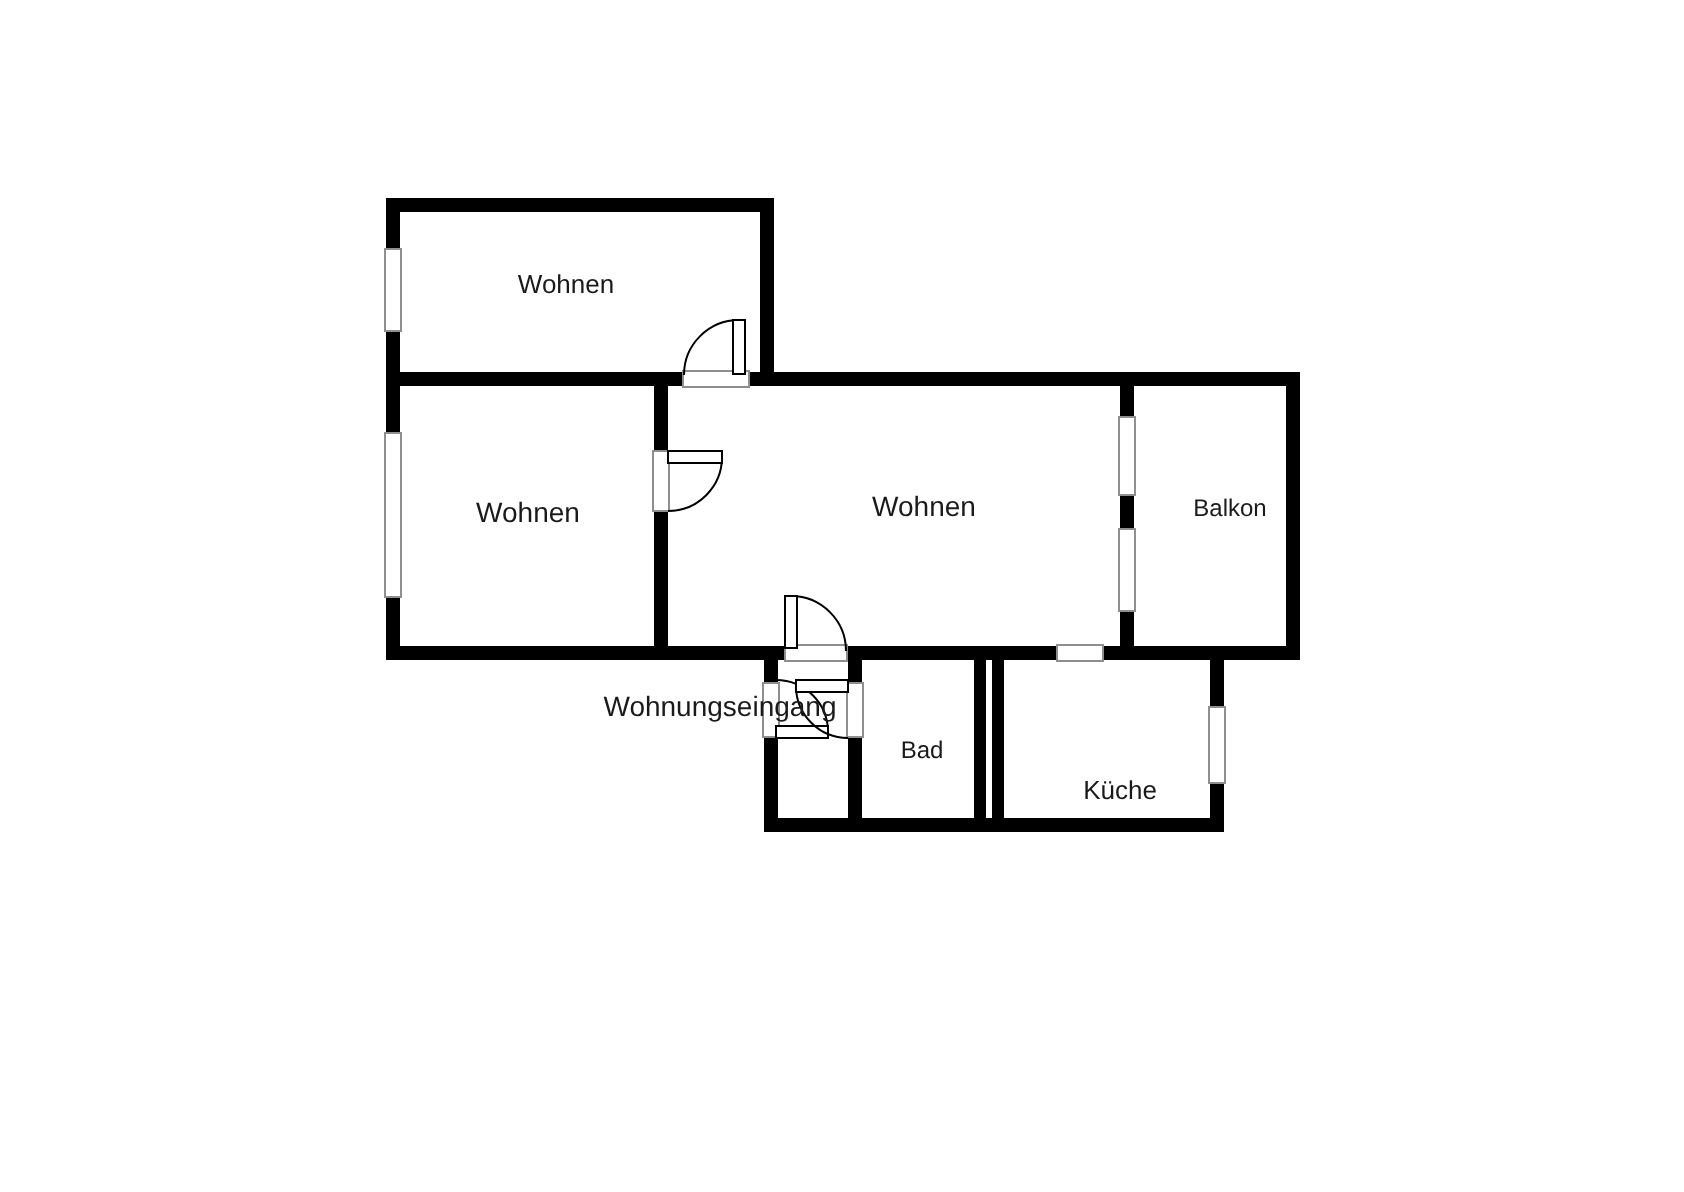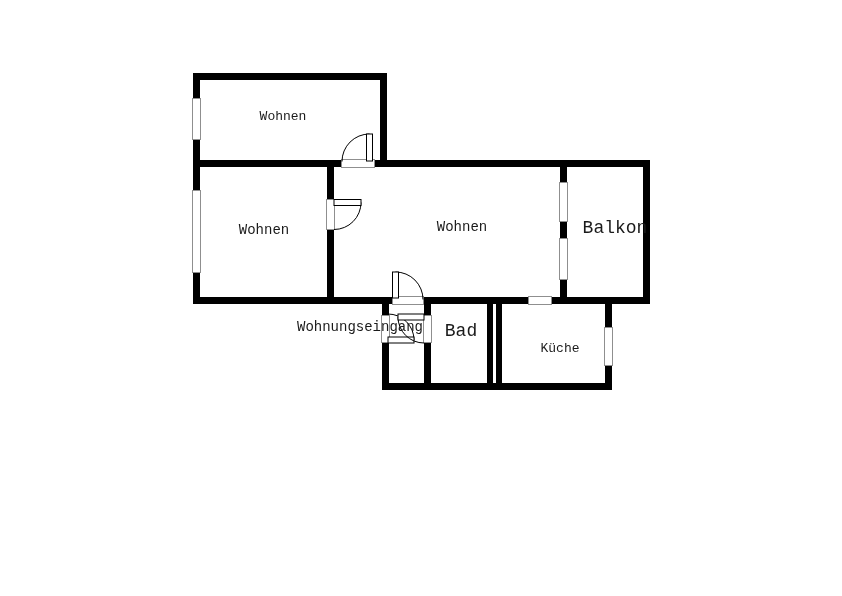--- a/index.html
+++ b/index.html
@@ -1,21 +1,22 @@
 <!DOCTYPE html>
 <html style="--wall: #000000; --bg: #ffffff; --win: #8f8f8f; --text: #1a1a1a;"><head>
 <meta charset="utf-8">
 <style>
   html,body{margin:0;padding:0;background:#fff;}
   .canvas{
     position:relative;
     width:842px;height:544px;
     background:var(--bg,#fff);
     overflow:hidden;
-    font-family:Liberation Mono, monospace;
+    font-family:Liberation Sans, sans-serif;
+    margin-top:26px;
   }
   .wall{position:absolute;background:var(--wall,#000);}
   .shaft{position:absolute;background:var(--wall,#000);}
   .window{
     position:absolute;background:#fff;
     border:1px solid var(--win,#8f8f8f);
     box-sizing:border-box;
   }
   .sill{
     position:absolute;background:#fff;
@@ -24,21 +25,21 @@
   }
   .overlay{position:absolute;left:0;top:0;pointer-events:none;}
   .room-label{
     position:absolute;
     transform:translate(-50%,-50%);
     color:var(--text,#1a1a1a);
     white-space:nowrap;
   }
   .fs13{font-size:13px;}
   .fs14{font-size:14px;}
-  .fs12{font-size:18px;padding-left:24px;}
+  .fs12{font-size:12px;padding-left:24px;}
   .fs10{font-size:14px;}
 </style>
 </head>
 <body>
 
 <div class="canvas">
 
   <div class="wall" style="left:193px;top:73px;width:190px;height:7px;"></div>
   <div class="wall" style="left:193px;top:73px;width:7px;height:94px;"></div>
   <div class="wall" style="left:380px;top:73px;width:7px;height:94px;"></div>
@@ -85,17 +86,17 @@
     <rect x="388" y="337" width="26" height="6" fill="#fff" stroke="#000" stroke-width="1"></rect>
 
     <path d="M398 317 A26 26 0 0 0 424 343" fill="none" stroke="#000" stroke-width="1"></path>
     <rect x="398" y="314" width="26" height="6" fill="#fff" stroke="#000" stroke-width="1"></rect>
   </svg>
 
   <div class="room-label fs13" style="left:283px;top:116px;">Wohnen</div>
   <div class="room-label fs14" style="left:264px;top:230px;">Wohnen</div>
   <div class="room-label fs14" style="left:462px;top:227px;">Wohnen</div>
   <div class="room-label fs12" style="left:603px;top:228px;">Balkon</div>
-  <div class="room-label fs12" style="left:449px;top:331px;">Bad</div>
-  <div class="room-label fs13" style="left:560px;top:348px;">Küche</div>
+  <div class="room-label fs12" style="left:449px;top:349px;">Bad</div>
+  <div class="room-label fs13" style="left:560px;top:369px;">Küche</div>
   <div class="room-label fs10" style="left:360px;top:327px;">Wohnungseingang</div>
 
 </div>
 
 </body></html>

